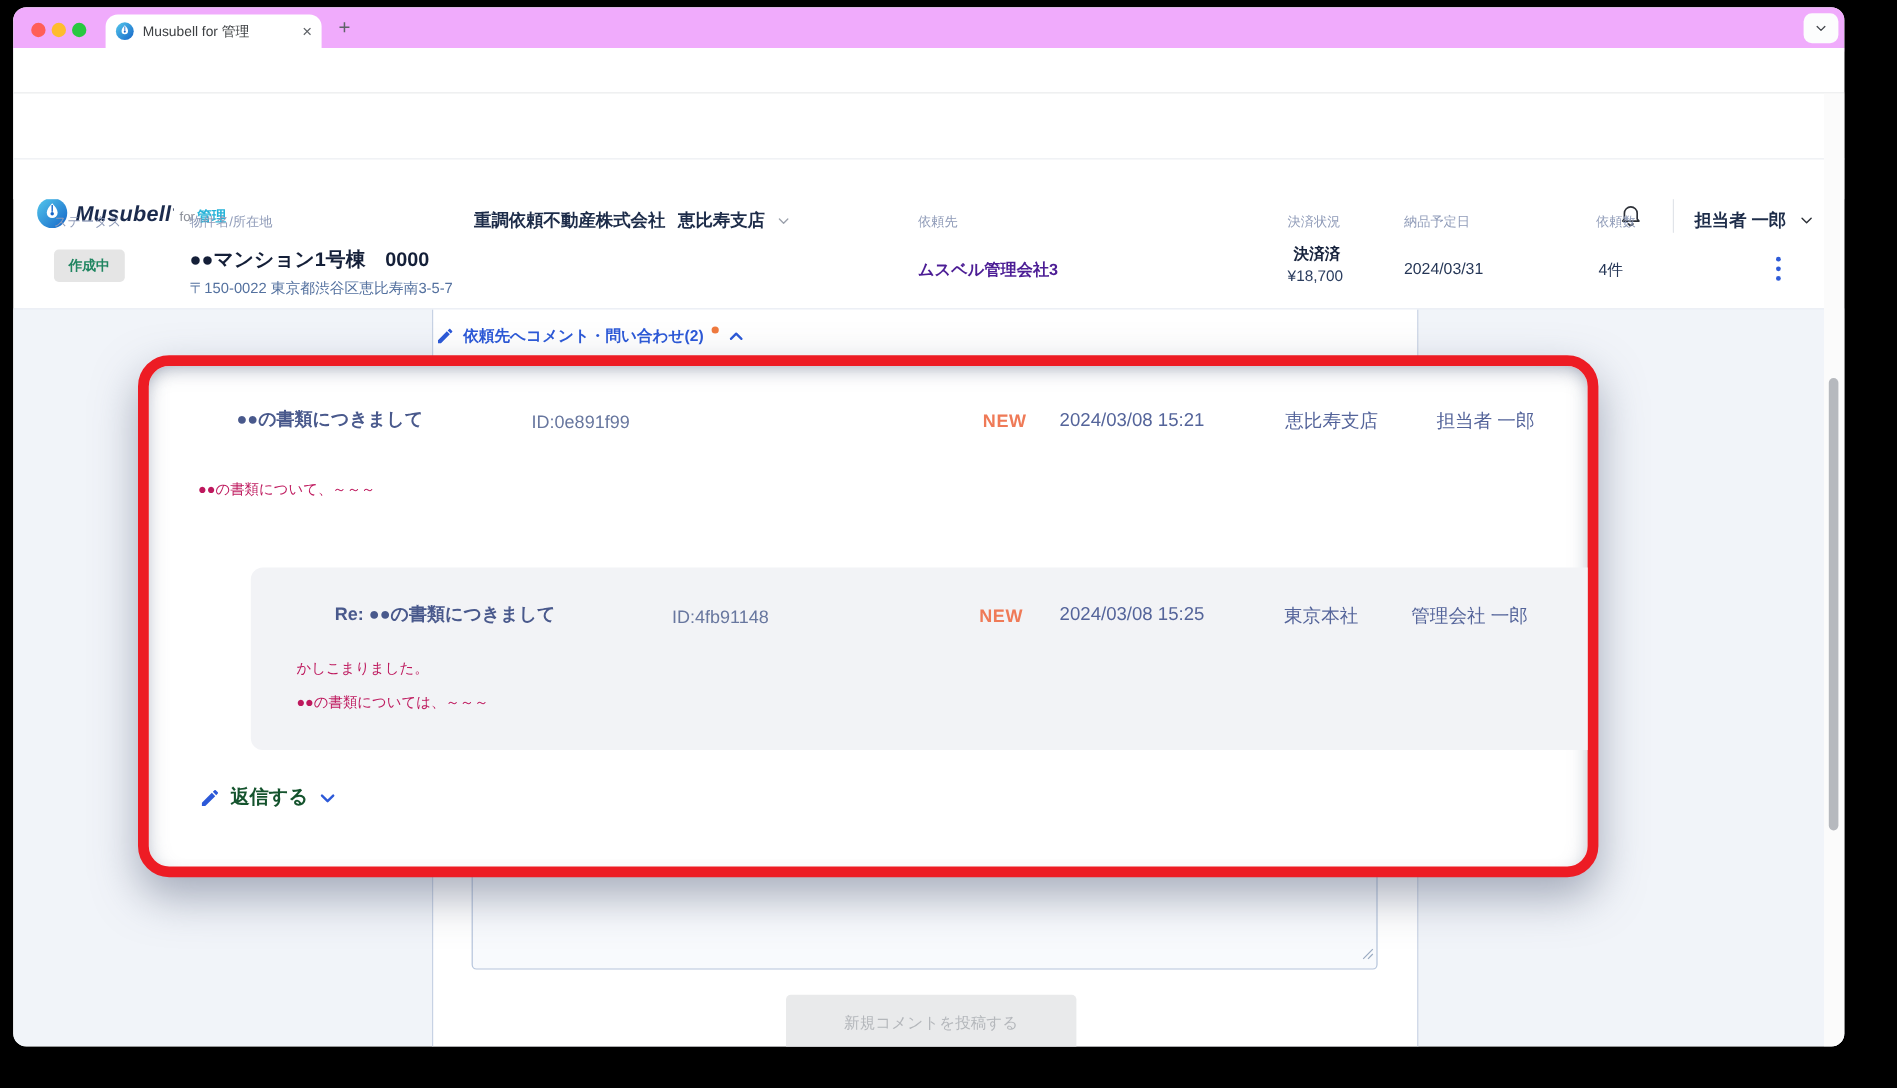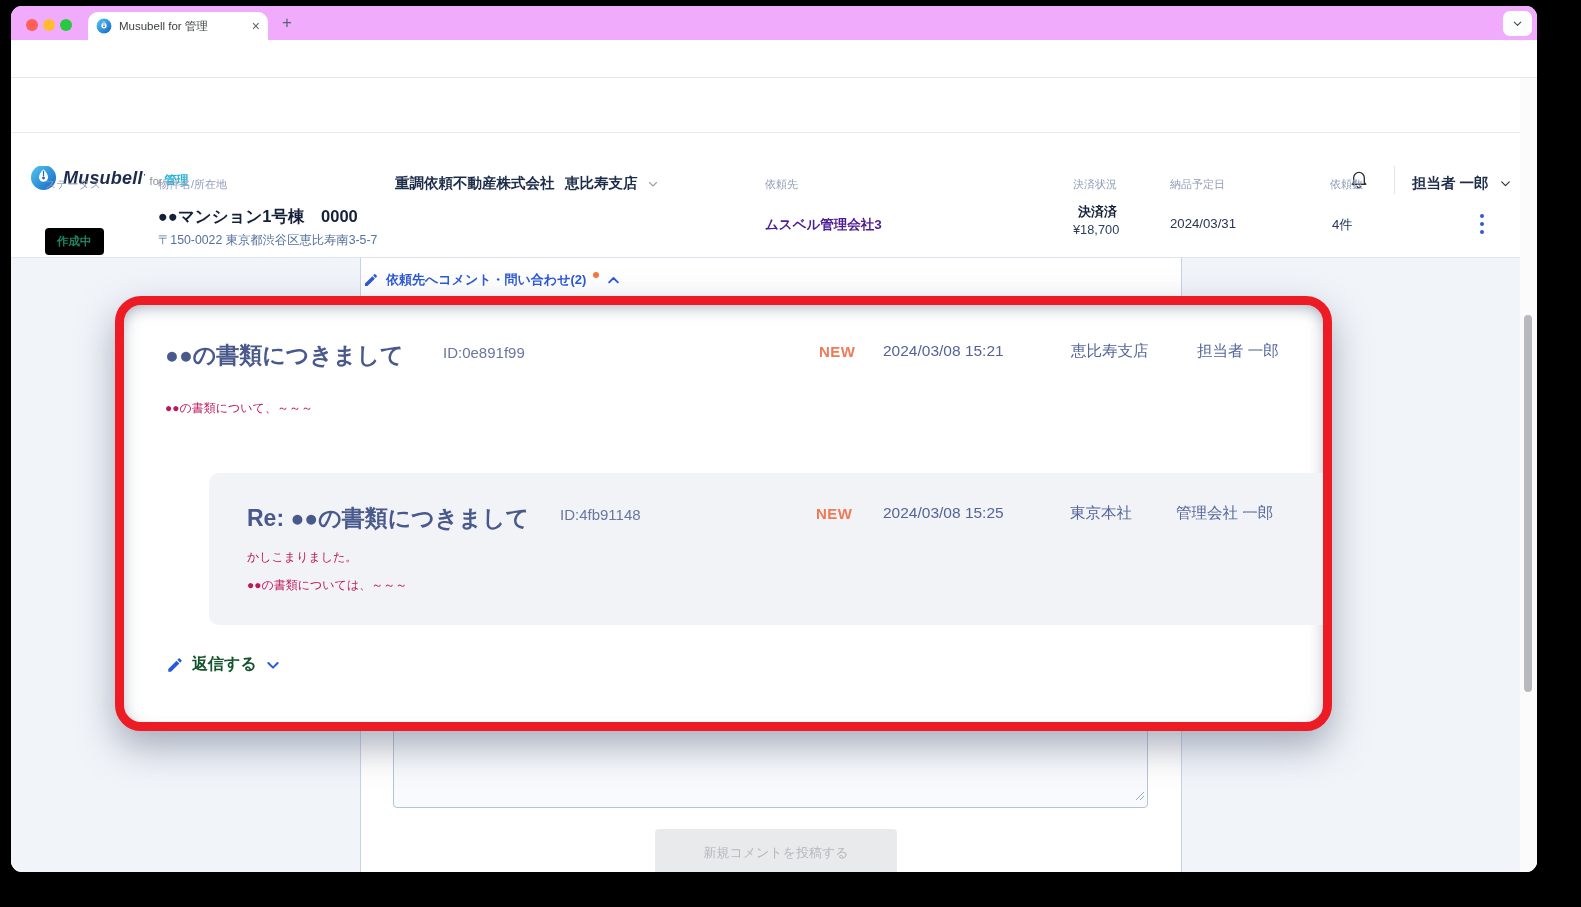--- a/index.html
+++ b/index.html
@@ -33,35 +33,35 @@
   .brandprod { font-size:12px; font-weight:bold; color:#27b3d8; margin-bottom:0; }
   .hdrtxt { font-size:14.5px; font-weight:bold; color:#1d2c49; }
   .hdrdiv { position:absolute; left:1383px; top:84px; width:1px; height:32px; background:#e1e4e9; }
 
   
   .backbar { position:absolute; left:0; top:127px; width:100%; height:33px; background:#fff; }
   .backlink { position:absolute; left:22px; top:135px; display:flex; align-items:center; gap:8px; color:#2c59d8; font-size:12.5px; font-weight:bold; cursor:pointer; }
 
   
   .th { position:absolute; top:171px; font-size:11px; color:#8f9bb8; white-space:nowrap; }
-  .badge { position:absolute; left:34px; top:202px; background:#000000; color:#1f8560; font-size:11.5px; font-weight:bold; padding:6px 12px; border-radius:4px;margin-top:20px; }
+  .badge { position:absolute; left:34px; top:202px; background:#e5e5e5; color:#1f8560; font-size:11.5px; font-weight:bold; padding:6px 12px; border-radius:4px; }
   .rowline { position:absolute; left:0; top:251px; width:100%; height:1px; background:#dfe5ee; }
   .kebab-row { position:absolute; left:1462px; top:204px; width:18px; height:30px; cursor:pointer; }
   .kebab-row i { position:absolute; left:7px; width:4px; height:4px; border-radius:50%; background:#2e5bd8; }
 
   
   .pagebody { position:absolute; left:0; top:252px; width:100%; height:614px; background:#f1f4f9; }
   .panel { position:absolute; left:349px; top:0; width:822px; height:614px; background:#fff; border-left:1px solid #c7d2e4; border-right:1px solid #c7d2e4; }
   .toggle { position:absolute; left:352px; top:13px; display:flex; align-items:center; gap:7px; cursor:pointer; }
   .toggle-label { font-size:13px; font-weight:bold; color:#2c59d8; }
   .unread-dot { width:6px; height:6px; border-radius:50%; background:#f07a3e; transform:translateY(-5px); }
 
   .redbox { position:absolute; left:104px; top:38px; width:1217px; height:435px; background:#fff; border:9px solid #ed1c24; border-radius:26px;
             box-shadow:0 16px 36px rgba(90,100,125,.5), inset 0 12px 16px -10px rgba(110,120,145,.55), inset 12px 0 16px -12px rgba(110,120,145,.35), inset -12px 0 16px -12px rgba(110,120,145,.35); z-index:10; }
-  .c-title { font-size:23px; font-weight:bold; color:#49598c; }
+  .c-title { font-size:15px; font-weight:bold; color:#49598c;margin-left:32px; }
   .c-id { font-size:15px; color:#68779f; }
   .c-new { font-size:15px; font-weight:bold; color:#ef7a57; letter-spacing:.5px; }
   .c-meta { font-size:15.5px; color:#54649a; }
   .c-body { font-size:12px; color:#be185d; }
   .replycard { position:absolute; left:85px; top:168px; width:1114px; height:152px; background:#f2f3f6; border-radius:10px 0 0 10px; }
   .replylink { position:absolute; left:42px; top:349px; display:flex; align-items:center; gap:8px; cursor:pointer; }
   .replylink span { font-size:16px; font-weight:bold; color:#14532d; }
 
   .textarea-mock { position:absolute; left:382px; top:448px; width:755px; height:102px; background:#f8fafd; border:1px solid #b5c4db; border-radius:4px; z-index:1; }
   .resize-handle { position:absolute; right:2px; bottom:2px; }

